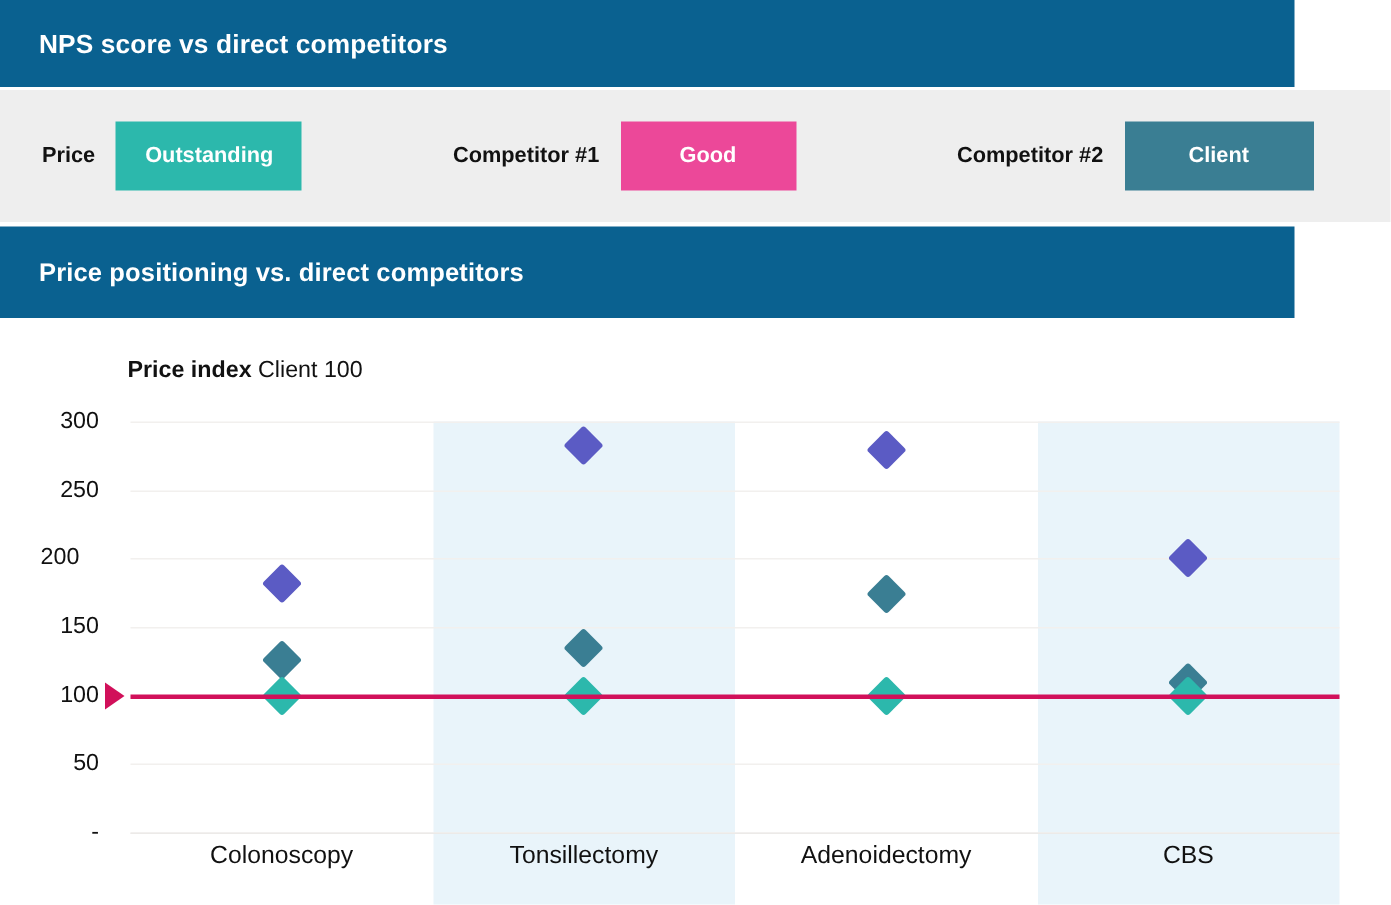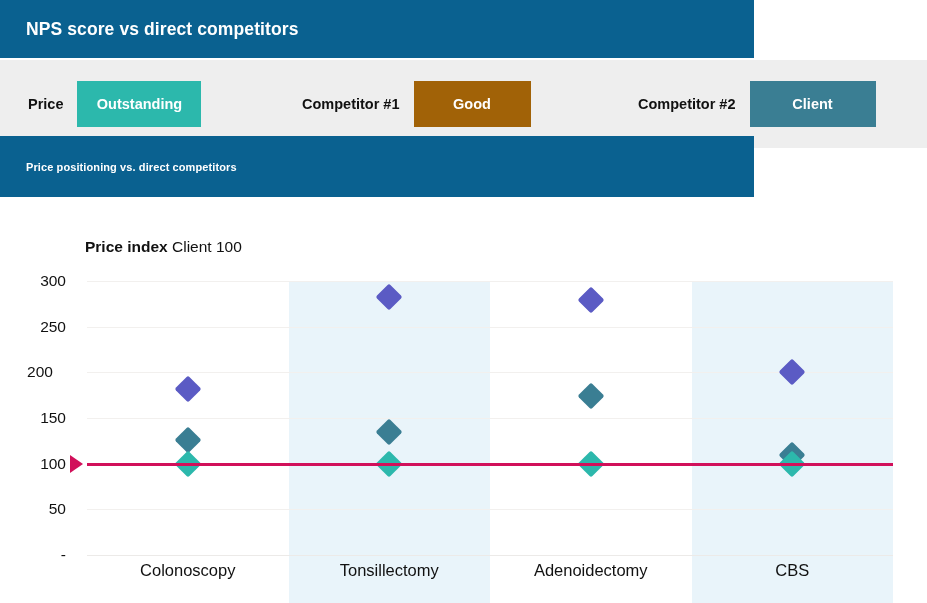--- a/index.html
+++ b/index.html
@@ -18,32 +18,32 @@
     position: relative;
     width: 927px;
     height: 603px;
     background: #ffffff;
   }
 
   
   .band-title {
     position: absolute;
     left: 0;
-    width: 754px;
+    width: 863px;
     background: #0a6190;
     color: #ffffff;
     font-weight: bold;
     display: flex;
     align-items: center;
     box-sizing: border-box;
     padding-left: 26px;
     letter-spacing: 0.1px;
   }
   #nps-header { top: 0; height: 58px; font-size: 17.5px; }
-  #price-header { top: 136px; height: 61px; font-size: 11px; }
+  #price-header { top: 151px; height: 61px; font-size: 17px; }
 
   
   #nps-legend {
     position: absolute;
     left: 0;
     top: 60px;
     width: 927px;
     height: 88px;
     background: #eeeeee;
   }
@@ -206,21 +206,21 @@
 
   <div id="nps-legend">
 
     <div class="legend-entry" id="entry-client">
       <span class="legend-label">Price</span>
       <span class="legend-chip" id="chip-outstanding" style="background: rgb(44, 184, 172);">Outstanding</span>
     </div>
 
     <div class="legend-entry" id="entry-comp1">
       <span class="legend-label">Competitor #1</span>
-      <span class="legend-chip" id="chip-good" style="background: #a16207;">Good</span>
+      <span class="legend-chip" id="chip-good" style="background: #ec4899;">Good</span>
     </div>
 
     <div class="legend-entry" id="entry-comp2">
       <span class="legend-label">Competitor #2</span>
       <span class="legend-chip" id="chip-average" style="background: rgb(58, 126, 147);">Client</span>
     </div>
   </div>
 
   <div class="band-title" id="price-header">
     <span>Price positioning vs. direct competitors</span>

